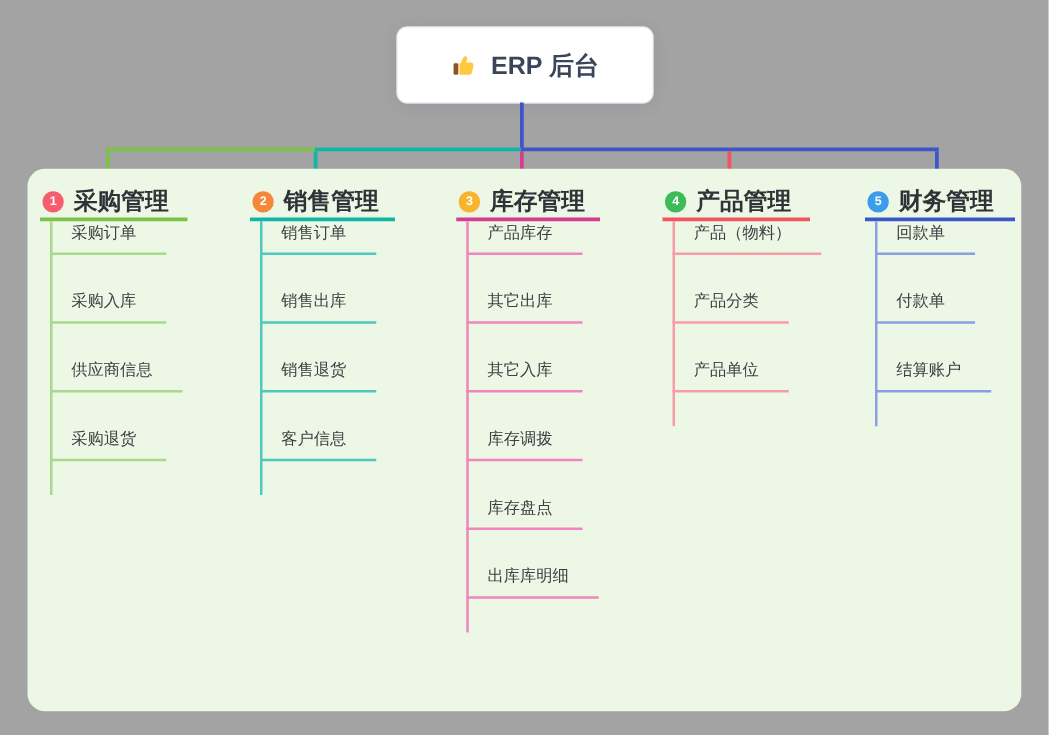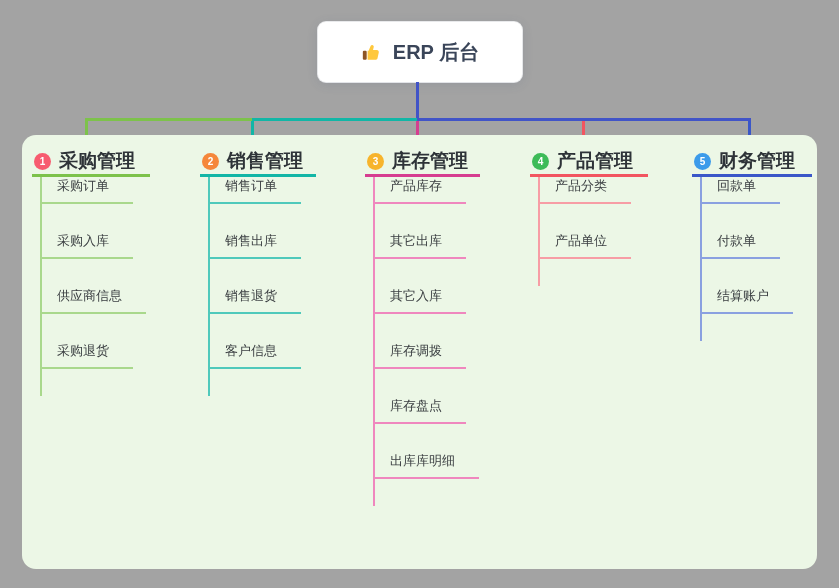--- a/index.html
+++ b/index.html
@@ -144,20 +144,23 @@
           </div>
         </div>
       </div>
       <div class="branch" style="left: 530px;">
         <div class="branch-header" style="border-bottom-color: rgb(242, 85, 96); width: 118px;">
           <span class="badge" style="background: rgb(61, 187, 88);">4</span>
           <span class="branch-label">产品管理</span>
         </div>
         <div class="children" style="--child-line: #f79da5;">
           <div class="child">
+            <span class="child-label">产品（物料）</span>
+          </div>
+          <div class="child">
             <span class="child-label">产品分类</span>
           </div>
           <div class="child">
             <span class="child-label">产品单位</span>
           </div>
         </div>
       </div>
       <div class="branch" style="left: 692px;">
         <div class="branch-header" style="border-bottom-color: rgb(58, 87, 200); width: 120px;">
           <span class="badge" style="background: rgb(60, 155, 234);">5</span>

